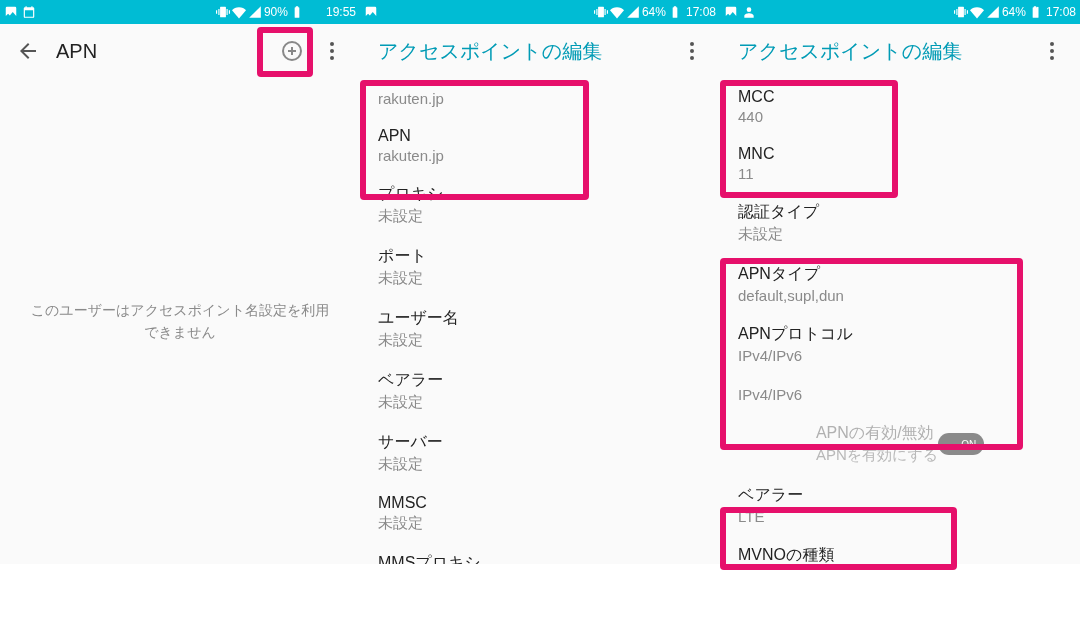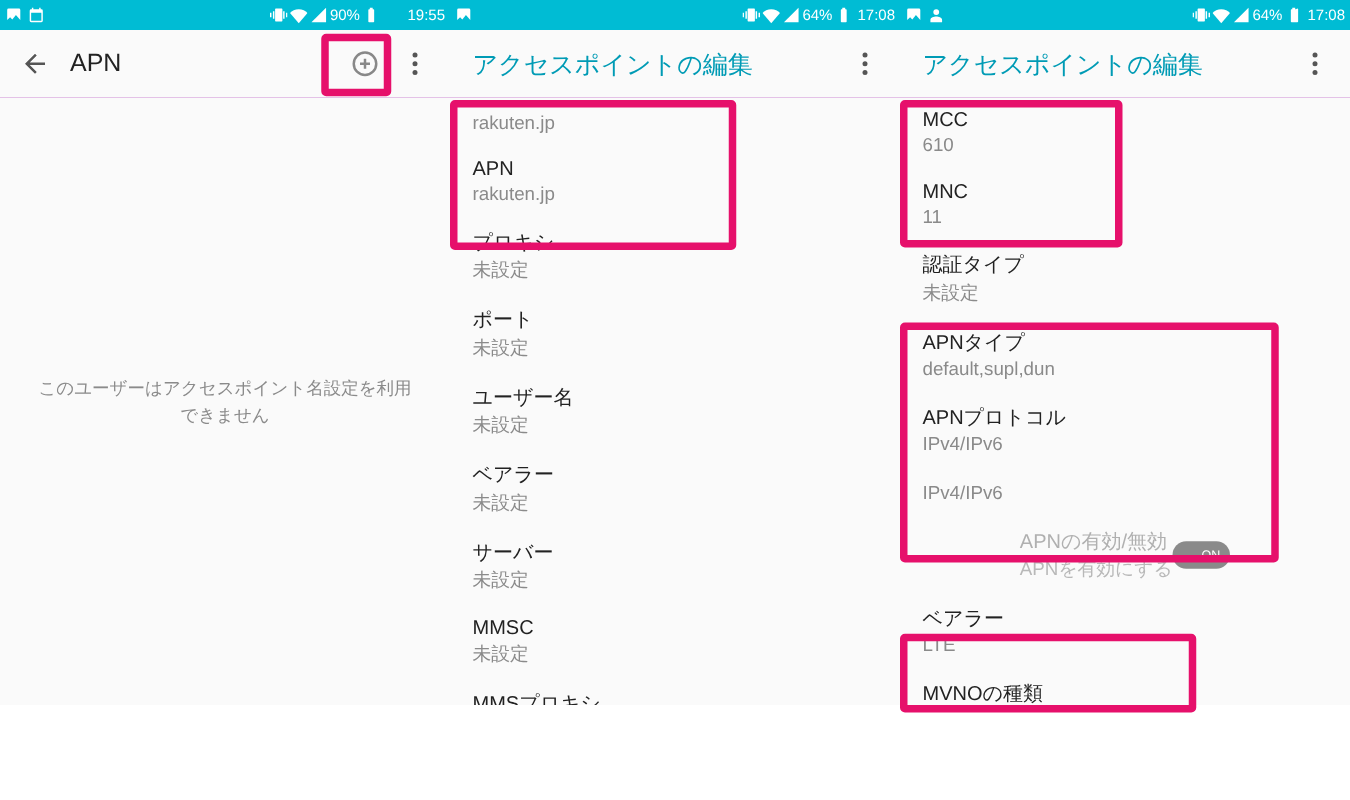--- a/index.html
+++ b/index.html
@@ -1,17 +1,17 @@
 <!DOCTYPE html>
 <html><head>
 <meta charset="utf-8">
 <style>
   * { box-sizing: border-box; margin: 0; padding: 0; }
   body { font-family: "Helvetica Neue", Arial, "Hiragino Kaku Gothic ProN", "Yu Gothic", sans-serif; width: 1080px; height: 640px; background:#fff; display:flex; }
-  .panel { width: 360px; height: 564px; display:flex; flex-direction:column; position:relative; background:#a21caf; }
+  .panel { width: 360px; height: 564px; display:flex; flex-direction:column; position:relative; background:#b91c1c; }
   .status-bar { height: 24px; background:#00bcd4; color:#fff; display:flex; align-items:center; justify-content:space-between; font-size:12px; padding:0 4px; }
   .status-left, .status-right { display:flex; align-items:center; gap:4px; }
   .status-right { gap:2px; }
   .stat-ic { width:14px; height:14px; display:inline-flex; align-items:center; justify-content:center; }
   .stat-ic svg { width:14px; height:14px; fill:#fff; }
   .appbar { height: 54px; background:#fafafa; display:flex; align-items:center; padding:0 8px; }
   .appbar-title { font-size:20px; color:#222; flex:1; padding-left:8px; }
   .appbar-title.accent { color:#009bb5; }
   .icon-btn { width:40px; height:40px; display:inline-flex; align-items:center; justify-content:center; color:#555; }
   .icon-btn svg { width:24px; height:24px; fill:currentColor; }
@@ -226,21 +226,21 @@
         <svg viewBox="0 0 24 24">
           <circle cx="12" cy="5" r="2"></circle>
           <circle cx="12" cy="12" r="2"></circle>
           <circle cx="12" cy="19" r="2"></circle>
         </svg>
       </span>
   </div>
   <div class="content">
     <div class="list-item">
         <div class="li-title">MCC</div>
-        <div class="li-sub">610</div>
+        <div class="li-sub">440</div>
       </div>
     <div class="list-item">
         <div class="li-title">MNC</div>
         <div class="li-sub">11</div>
       </div>
     <div class="list-item">
         <div class="li-title">認証タイプ</div>
         <div class="li-sub">未設定</div>
       </div>
     <div class="list-item">

